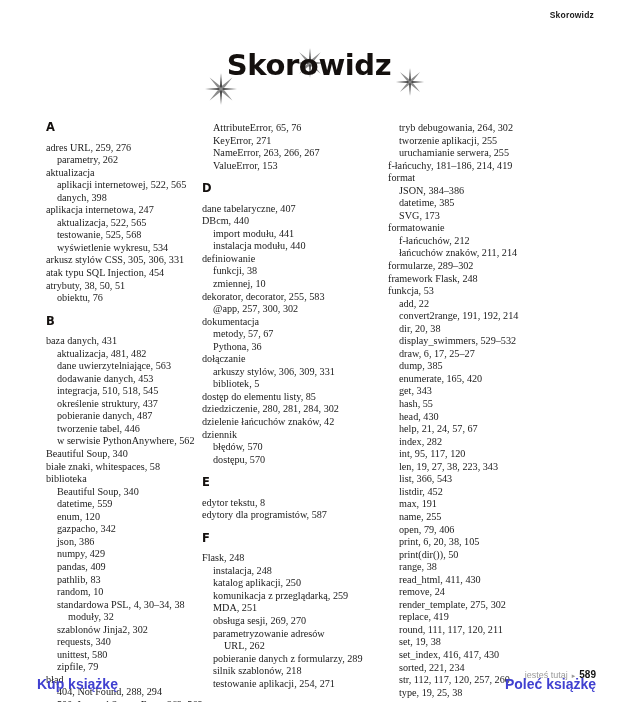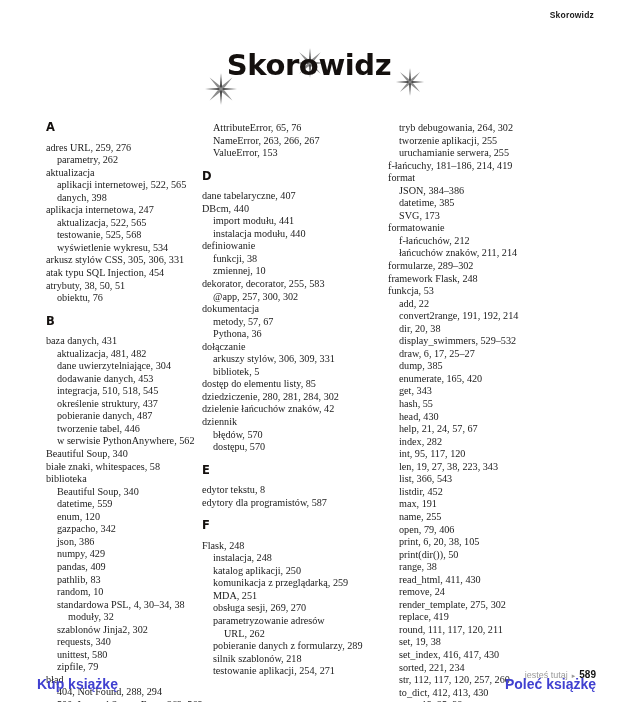--- a/index.html
+++ b/index.html
@@ -212,21 +212,21 @@
       <div class="entry lvl-2">aktualizacja, 522, 565</div>
       <div class="entry lvl-2">testowanie, 525, 568</div>
       <div class="entry lvl-2">wyświetlenie wykresu, 534</div>
       <div class="entry lvl-1">arkusz stylów CSS, 305, 306, 331</div>
       <div class="entry lvl-1">atak typu SQL Injection, 454</div>
       <div class="entry lvl-1">atrybuty, 38, 50, 51</div>
       <div class="entry lvl-2">obiektu, 76</div>
       <div class="sec-letter">B</div>
       <div class="entry lvl-1">baza danych, 431</div>
       <div class="entry lvl-2">aktualizacja, 481, 482</div>
-      <div class="entry lvl-2">dane uwierzytelniające, 304</div>
+      <div class="entry lvl-2">dane uwierzytelniające, 563</div>
       <div class="entry lvl-2">dodawanie danych, 453</div>
       <div class="entry lvl-2">integracja, 510, 518, 545</div>
       <div class="entry lvl-2">określenie struktury, 437</div>
       <div class="entry lvl-2">pobieranie danych, 487</div>
       <div class="entry lvl-2">tworzenie tabel, 446</div>
       <div class="entry lvl-2">w serwisie PythonAnywhere, 562</div>
       <div class="entry lvl-1">Beautiful Soup, 340</div>
       <div class="entry lvl-1">białe znaki, whitespaces, 58</div>
       <div class="entry lvl-1">biblioteka</div>
       <div class="entry lvl-2">Beautiful Soup, 340</div>
@@ -243,20 +243,21 @@
       <div class="entry lvl-2">szablonów Jinja2, 302</div>
       <div class="entry lvl-2">requests, 340</div>
       <div class="entry lvl-2">unittest, 580</div>
       <div class="entry lvl-2">zipfile, 79</div>
       <div class="entry lvl-1">błąd</div>
       <div class="entry lvl-2">404, Not Found, 288, 294</div>
       <div class="entry lvl-2">500, Internal Server Error, 263, 569</div>
     </div>
   <div class="col col-2">
       <div class="entry lvl-2">AttributeError, 65, 76</div>
+      <div class="entry lvl-2">KeyError, 271</div>
       <div class="entry lvl-2">NameError, 263, 266, 267</div>
       <div class="entry lvl-2">ValueError, 153</div>
       <div class="sec-letter">D</div>
       <div class="entry lvl-1">dane tabelaryczne, 407</div>
       <div class="entry lvl-1">DBcm, 440</div>
       <div class="entry lvl-2">import modułu, 441</div>
       <div class="entry lvl-2">instalacja modułu, 440</div>
       <div class="entry lvl-1">definiowanie</div>
       <div class="entry lvl-2">funkcji, 38</div>
       <div class="entry lvl-2">zmiennej, 10</div>
@@ -329,21 +330,20 @@
       <div class="entry lvl-2">range, 38</div>
       <div class="entry lvl-2">read_html, 411, 430</div>
       <div class="entry lvl-2">remove, 24</div>
       <div class="entry lvl-2">render_template, 275, 302</div>
       <div class="entry lvl-2">replace, 419</div>
       <div class="entry lvl-2">round, 111, 117, 120, 211</div>
       <div class="entry lvl-2">set, 19, 38</div>
       <div class="entry lvl-2">set_index, 416, 417, 430</div>
       <div class="entry lvl-2">sorted, 221, 234</div>
       <div class="entry lvl-2">str, 112, 117, 120, 257, 260</div>
-      <div class="entry lvl-2">to_dict, 412, 413, 430</div>
       <div class="entry lvl-2">type, 19, 25, 38</div>
     </div>
 </div>
 
 <div class="footer">
   <a class="buy-link" href="#">Kup książkę</a>
 
   <div class="here-wrap">
     <span class="here-label">jesteś tutaj</span>
     <span class="here-arrow">▸</span>

